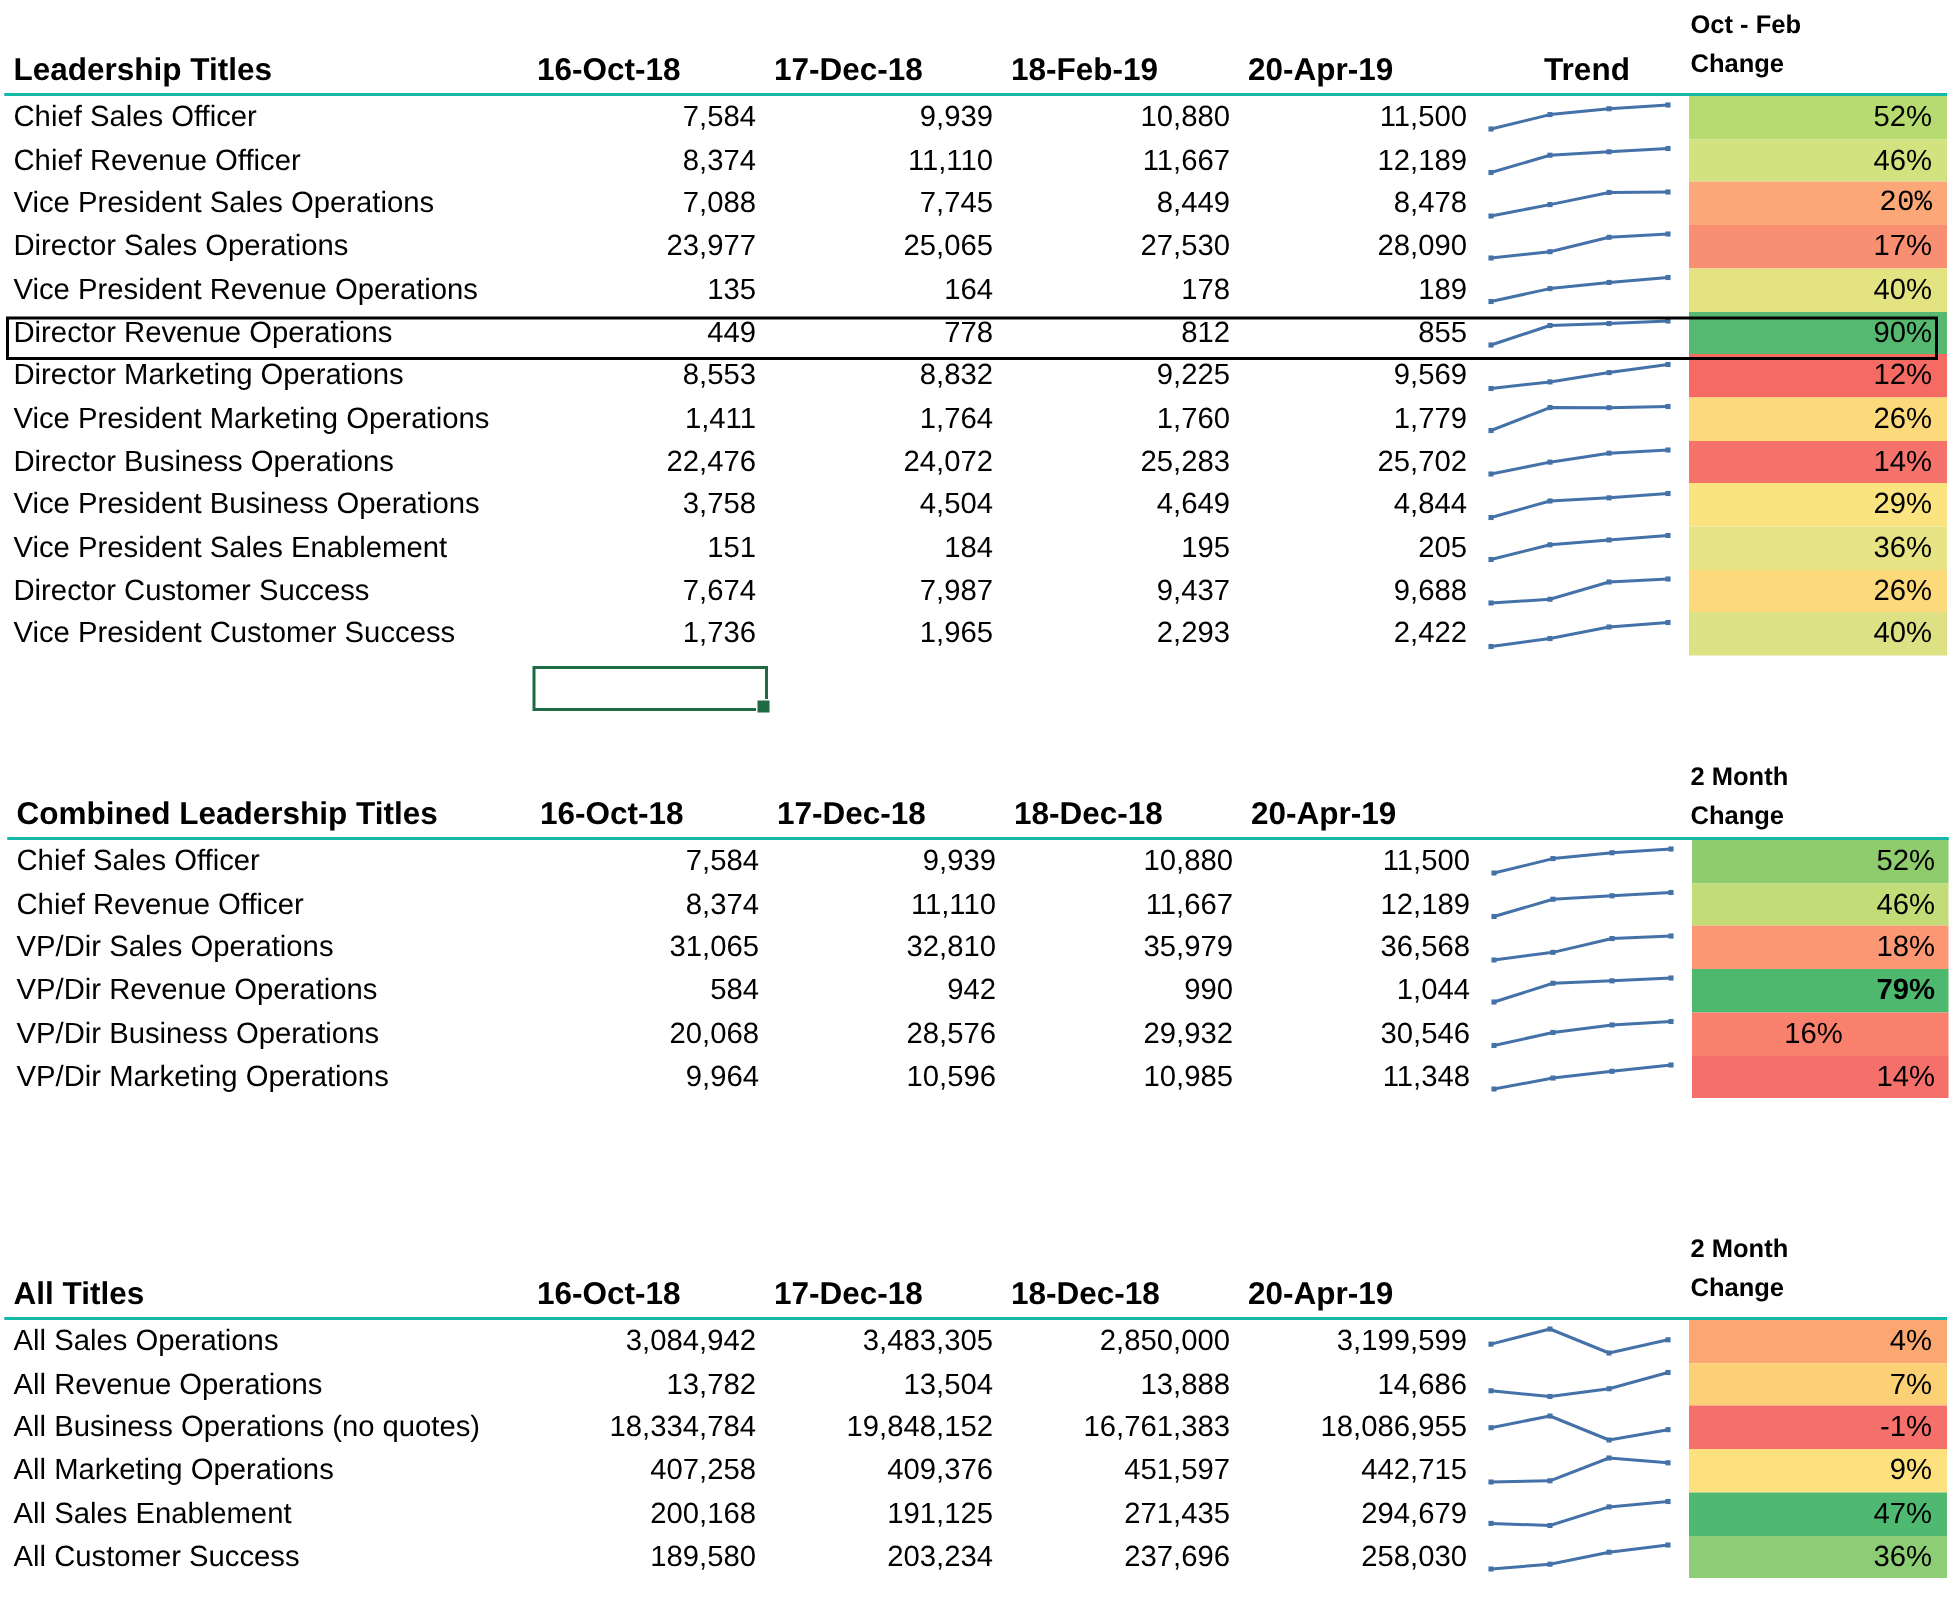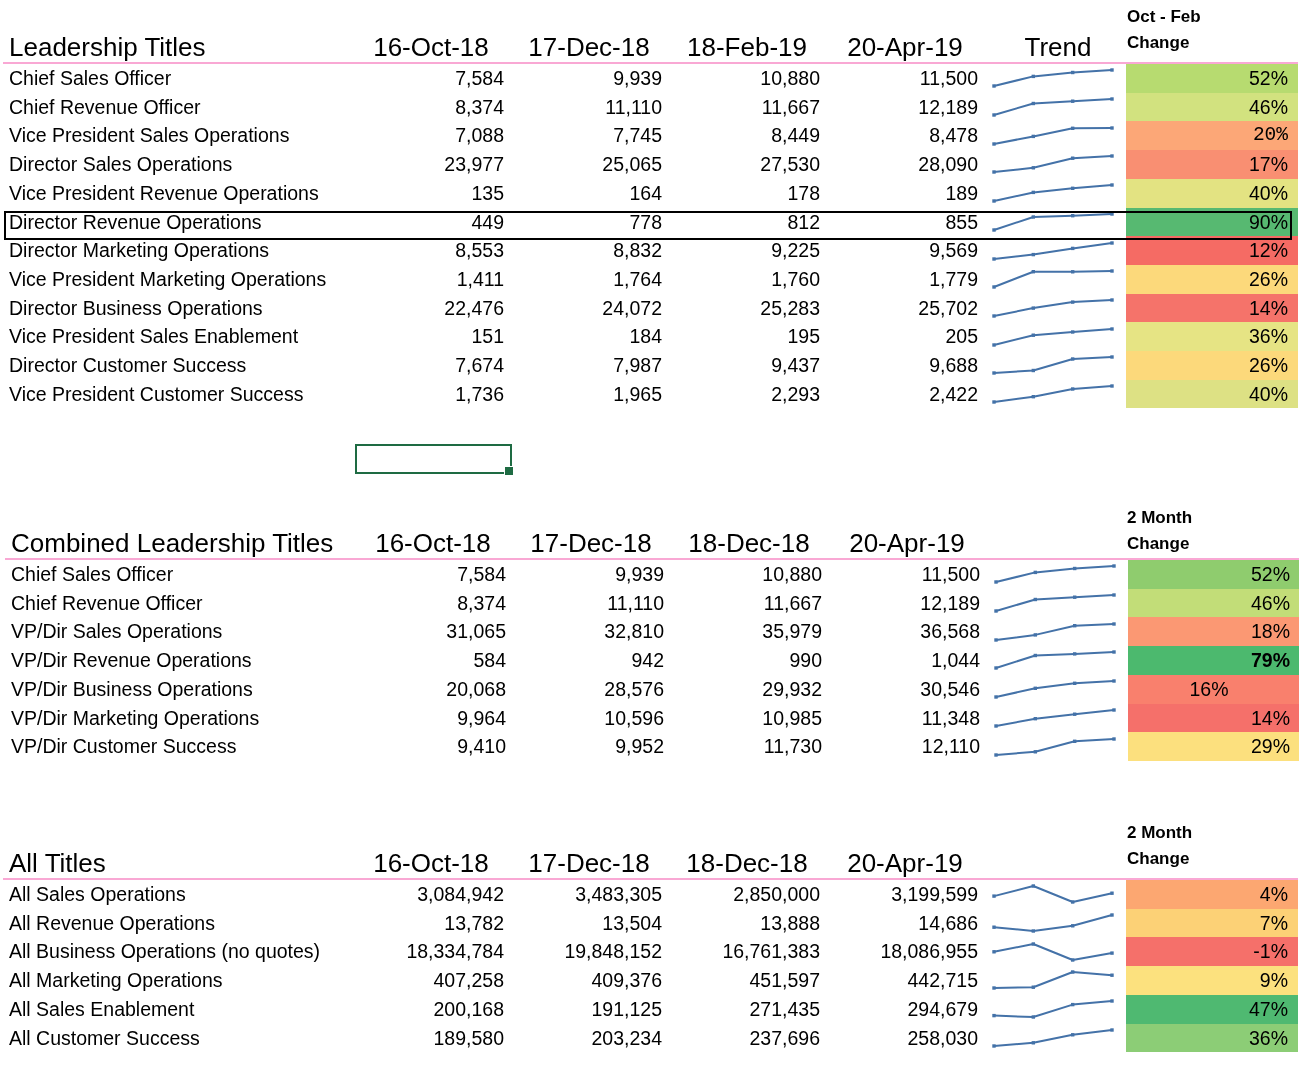--- a/index.html
+++ b/index.html
@@ -40,28 +40,28 @@
     margin: 0;
     height: 28.7px;
     line-height: 28.7px;
     font-size: 19.5px;
     vertical-align: middle;
     white-space: nowrap;
   }
 
   
   .hdr-row th {
-    font-weight: normal;
-    font-size: 26px;
-    border-bottom: 2px solid #f9a8d4;
+    font-weight: bold;
+    font-size: 21px;
+    border-bottom: 2px solid #14b8a6;
     height: 30px;
     line-height: 30px;
   }
   .hdr-title  { text-align: left;  padding-left: 6px !important; }
-  .hdr-num    { text-align: center; padding-right: 12px !important; }
+  .hdr-num    { text-align: left; padding-right: 12px !important; }
   .hdr-trend  { text-align: center; }
   .hdr-change { text-align: center; }
 
   
   .change-cap {
     position: absolute;
     width: 172px;
     text-align: left;
     font-weight: bold;
     font-size: 17px;
@@ -300,20 +300,37 @@
               <polyline points="4.0,22.0 43.3,14.1 82.7,8.1 122.0,6.0" fill="none" stroke="#4472a8" stroke-width="2" stroke-linejoin="round" stroke-linecap="round"></polyline>
               <rect x="2.3" y="20.3" width="3.4" height="3.4" fill="#4472a8"></rect>
               <rect x="41.6" y="12.4" width="3.4" height="3.4" fill="#4472a8"></rect>
               <rect x="81.0" y="6.4" width="3.4" height="3.4" fill="#4472a8"></rect>
               <rect x="120.3" y="4.3" width="3.4" height="3.4" fill="#4472a8"></rect>
             </svg>
           </td>
           <td class="cell-change" style="background: rgb(245, 115, 106);">14%</td>
         </tr>
         <tr>
+          <td class="cell-title">Vice President Business Operations</td>
+          <td class="cell-num">3,758</td>
+          <td class="cell-num">4,504</td>
+          <td class="cell-num">4,649</td>
+          <td class="cell-num">4,844</td>
+          <td class="cell-trend">
+            <svg width="126" height="28" viewBox="0 0 126 28">
+              <polyline points="4.0,22.0 43.3,11.0 82.7,8.9 122.0,6.0" fill="none" stroke="#4472a8" stroke-width="2" stroke-linejoin="round" stroke-linecap="round"></polyline>
+              <rect x="2.3" y="20.3" width="3.4" height="3.4" fill="#4472a8"></rect>
+              <rect x="41.6" y="9.3" width="3.4" height="3.4" fill="#4472a8"></rect>
+              <rect x="81.0" y="7.2" width="3.4" height="3.4" fill="#4472a8"></rect>
+              <rect x="120.3" y="4.3" width="3.4" height="3.4" fill="#4472a8"></rect>
+            </svg>
+          </td>
+          <td class="cell-change" style="background: rgb(251, 228, 128);">29%</td>
+        </tr>
+        <tr>
           <td class="cell-title">Vice President Sales Enablement</td>
           <td class="cell-num">151</td>
           <td class="cell-num">184</td>
           <td class="cell-num">195</td>
           <td class="cell-num">205</td>
           <td class="cell-trend">
             <svg width="126" height="28" viewBox="0 0 126 28">
               <polyline points="4.0,22.0 43.3,12.2 82.7,9.0 122.0,6.0" fill="none" stroke="#4472a8" stroke-width="2" stroke-linejoin="round" stroke-linecap="round"></polyline>
               <rect x="2.3" y="20.3" width="3.4" height="3.4" fill="#4472a8"></rect>
               <rect x="41.6" y="10.5" width="3.4" height="3.4" fill="#4472a8"></rect>
@@ -485,37 +502,20 @@
             <svg width="126" height="28" viewBox="0 0 126 28">
               <polyline points="4.0,22.0 43.3,14.7 82.7,10.2 122.0,6.0" fill="none" stroke="#4472a8" stroke-width="2" stroke-linejoin="round" stroke-linecap="round"></polyline>
               <rect x="2.3" y="20.3" width="3.4" height="3.4" fill="#4472a8"></rect>
               <rect x="41.6" y="13.0" width="3.4" height="3.4" fill="#4472a8"></rect>
               <rect x="81.0" y="8.5" width="3.4" height="3.4" fill="#4472a8"></rect>
               <rect x="120.3" y="4.3" width="3.4" height="3.4" fill="#4472a8"></rect>
             </svg>
           </td>
           <td class="cell-change" style="background: rgb(245, 112, 106);">14%</td>
         </tr>
-        <tr>
-          <td class="cell-title">VP/Dir Customer Success</td>
-          <td class="cell-num">9,410</td>
-          <td class="cell-num">9,952</td>
-          <td class="cell-num">11,730</td>
-          <td class="cell-num">12,110</td>
-          <td class="cell-trend">
-            <svg width="126" height="28" viewBox="0 0 126 28">
-              <polyline points="4.0,22.0 43.3,18.8 82.7,8.3 122.0,6.0" fill="none" stroke="#4472a8" stroke-width="2" stroke-linejoin="round" stroke-linecap="round"></polyline>
-              <rect x="2.3" y="20.3" width="3.4" height="3.4" fill="#4472a8"></rect>
-              <rect x="41.6" y="17.1" width="3.4" height="3.4" fill="#4472a8"></rect>
-              <rect x="81.0" y="6.6" width="3.4" height="3.4" fill="#4472a8"></rect>
-              <rect x="120.3" y="4.3" width="3.4" height="3.4" fill="#4472a8"></rect>
-            </svg>
-          </td>
-          <td class="cell-change" style="background: rgb(252, 224, 126);">29%</td>
-        </tr>
       </tbody>
   </table>
 
   <div class="change-cap" style="top: 820px;">2 Month</div>
   <div class="change-cap" style="top: 846px;">Change</div>
 
   <table class="tbl" style="top: 848px; left: 3px;">
     <colgroup>
       <col class="c-title">
         <col class="c-num">

